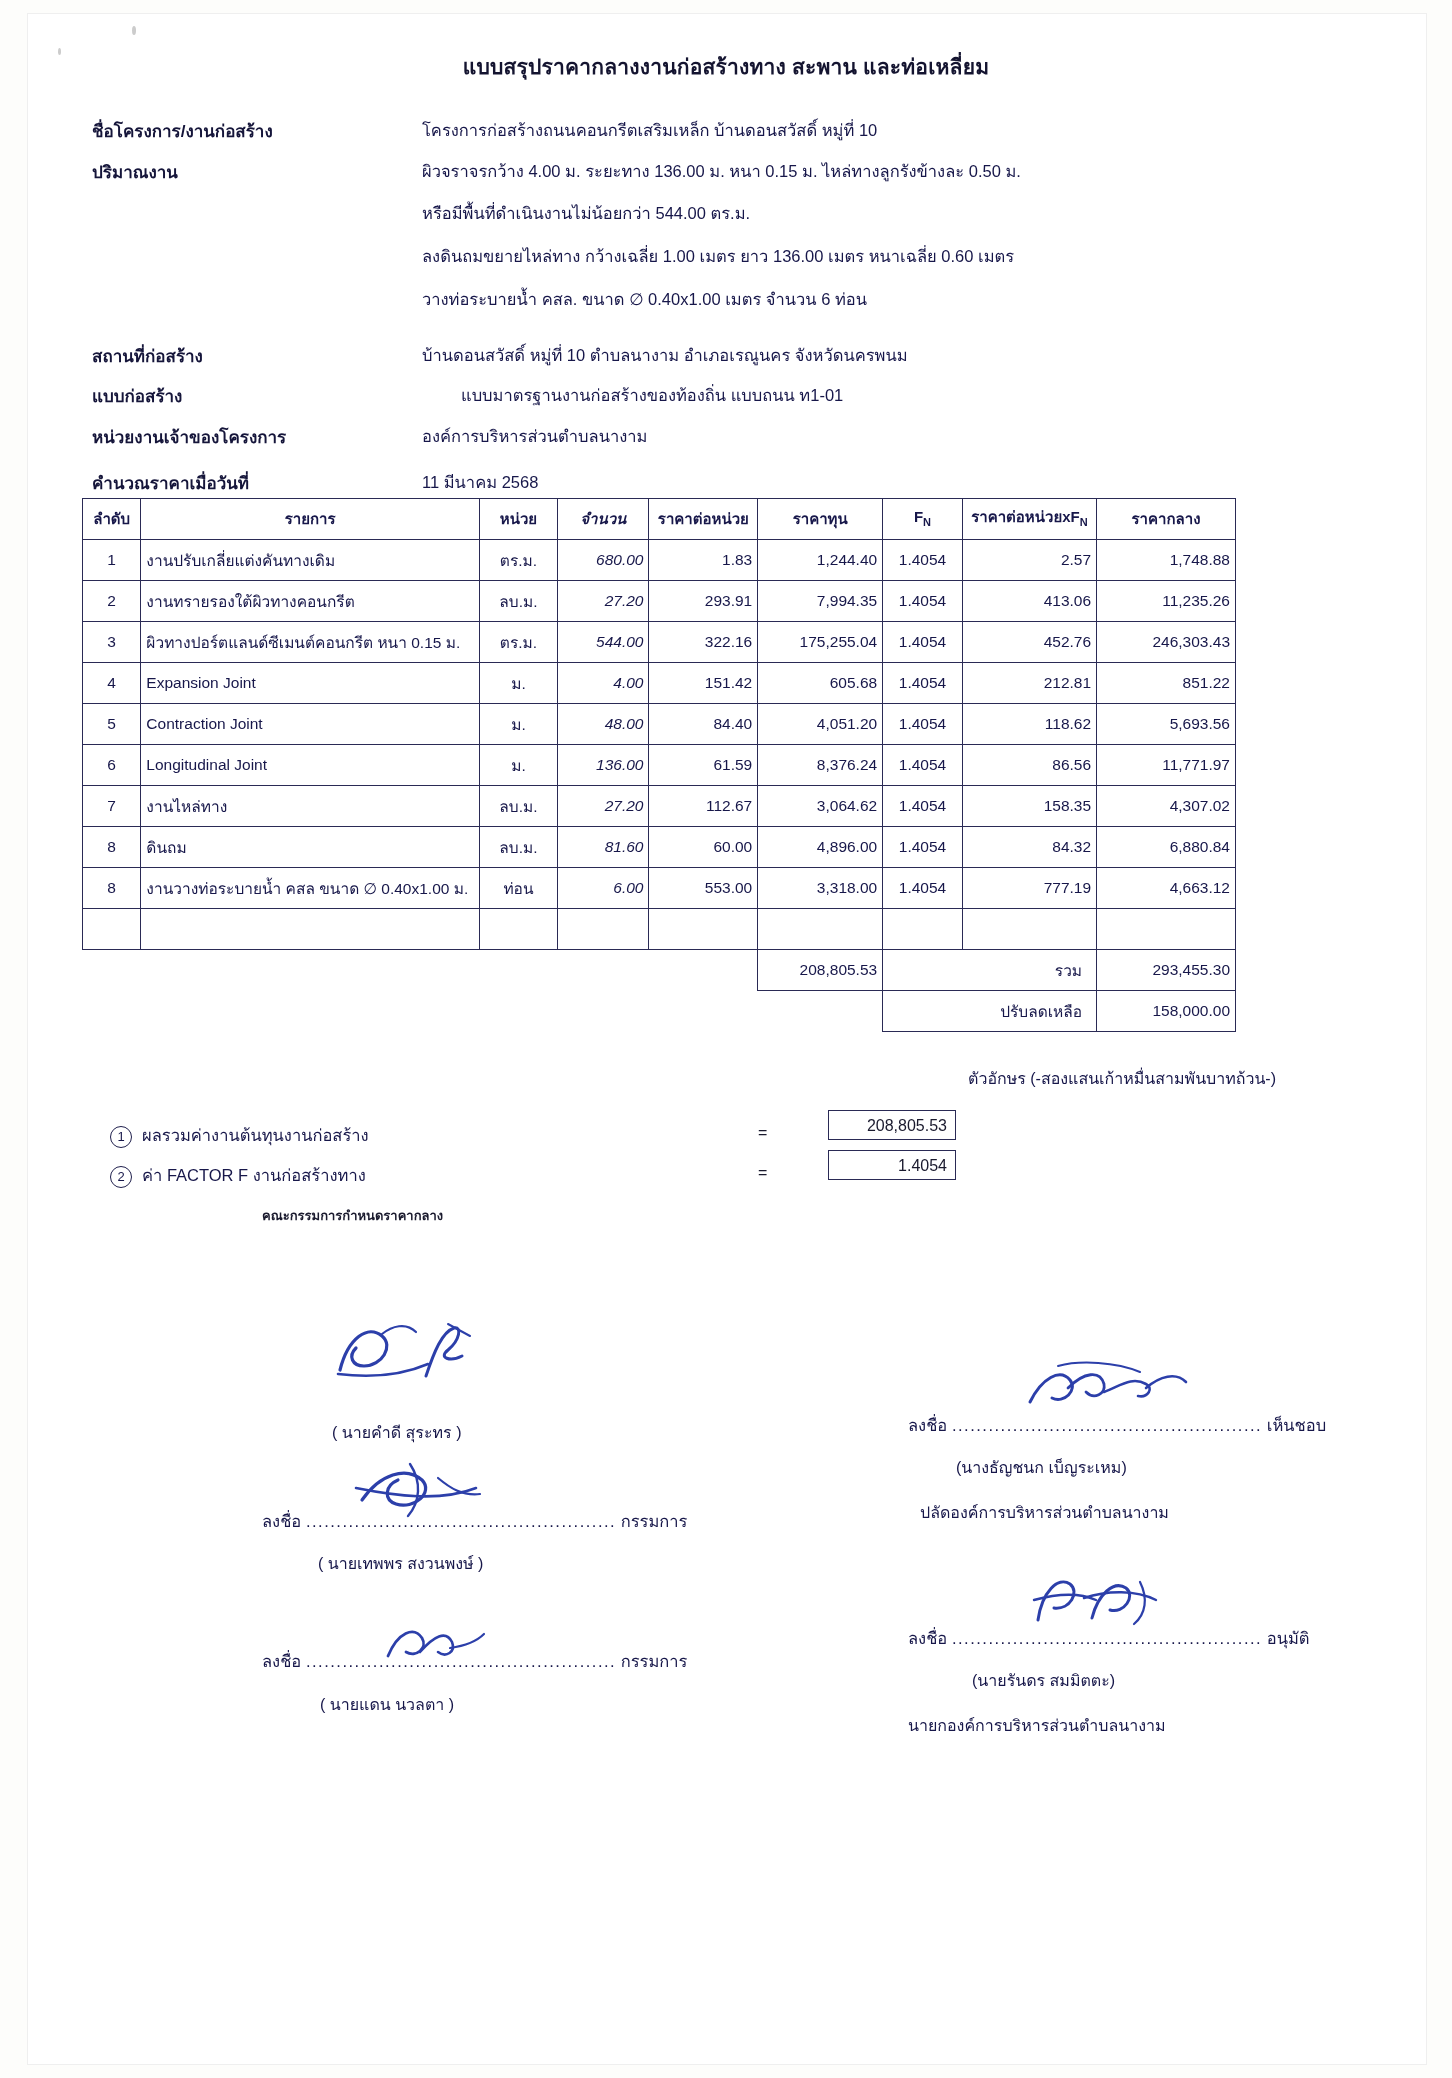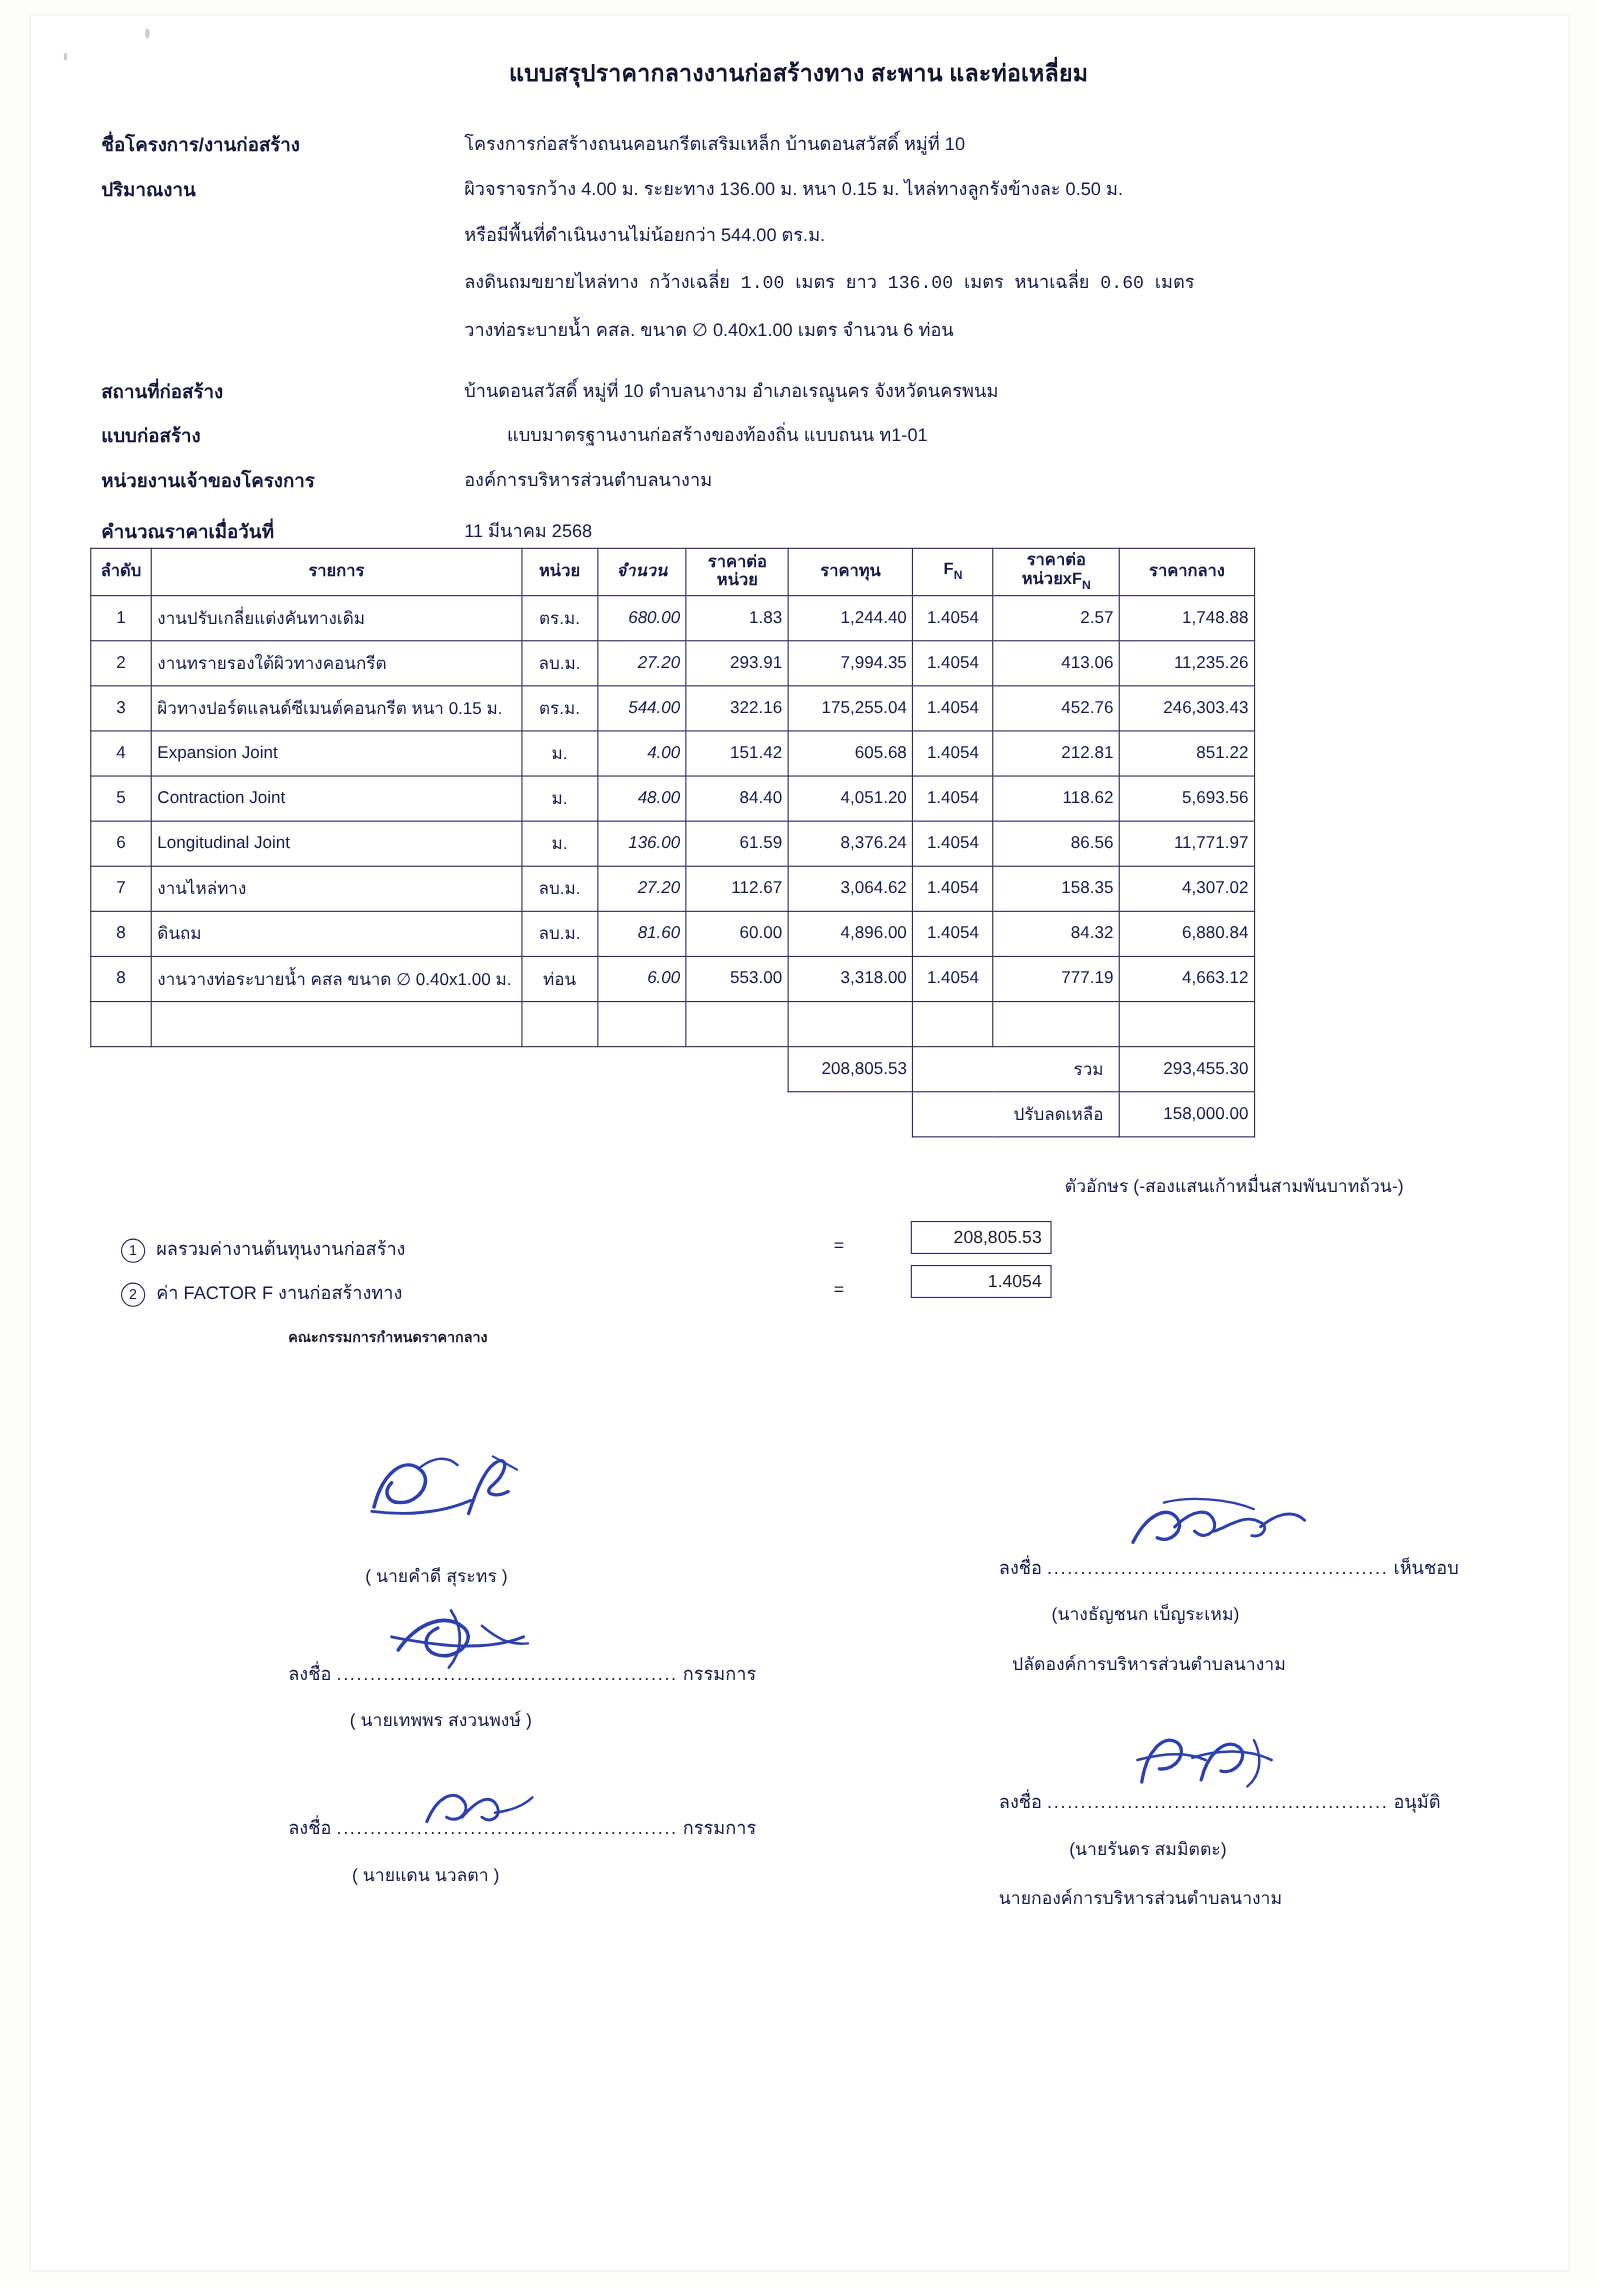--- a/index.html
+++ b/index.html
@@ -30,21 +30,21 @@
     font-size:21px; font-weight:bold; letter-spacing:.2px;
     color:#141430;
   }
   .title span { display:inline-block;text-align:right; }
 
   .lbl { position:absolute; font-size:17px; font-weight:bold; color:#15153a; white-space:nowrap;}
   .val { position:absolute; font-size:16.5px; color:#17174a; white-space:nowrap;text-align:right;}
 
   
   .tbl-wrap { position:absolute; left:82px; top:498px; width:1250px; }
-  table.main { border-collapse:collapse; width:1059px; font-size:15.5px; color:#17174a; }
+  table.main { border-collapse:collapse; width:1154px; font-size:15.5px; color:#17174a; }
   table.main th, table.main td {
     border:1px solid #2a2a55;
     padding:3px 5px;
     height:34px;
     vertical-align:middle;
     font-weight:normal;
   }
   table.main thead th { text-align:center; font-weight:bold; font-size:15px; line-height:1.1; }
   .c-no  { width:52px;  text-align:center; }
   .c-desc{ width:330px; text-align:left; }
@@ -106,21 +106,21 @@
   <div class="title">
     <span>แบบสรุปราคากลางงานก่อสร้างทาง  สะพาน  และท่อเหลี่ยม</span>
   </div>
 
   <div class="lbl" style="left:92px; top:117px;">ชื่อโครงการ/งานก่อสร้าง</div>
   <div class="val" style="left:422px; top:117px;">โครงการก่อสร้างถนนคอนกรีตเสริมเหล็ก บ้านดอนสวัสดิ์  หมู่ที่ 10</div>
 
   <div class="lbl" style="left:92px; top:158px;">ปริมาณงาน</div>
   <div class="val" style="left:422px; top:158px;">ผิวจราจรกว้าง 4.00 ม. ระยะทาง 136.00 ม. หนา 0.15 ม. ไหล่ทางลูกรังข้างละ 0.50 ม.</div>
   <div class="val" style="left:422px; top:200px;">หรือมีพื้นที่ดำเนินงานไม่น้อยกว่า  544.00  ตร.ม.</div>
-  <div class="val" style="left:422px; top:243px;font-family:Liberation Mono, monospace;">ลงดินถมขยายไหล่ทาง  กว้างเฉลี่ย 1.00 เมตร ยาว 136.00 เมตร หนาเฉลี่ย 0.60 เมตร</div>
+  <div class="val" style="left:422px; top:243px;">ลงดินถมขยายไหล่ทาง  กว้างเฉลี่ย 1.00 เมตร ยาว 136.00 เมตร หนาเฉลี่ย 0.60 เมตร</div>
   <div class="val" style="left:422px; top:286px;">วางท่อระบายน้ำ คสล. ขนาด ∅ 0.40x1.00 เมตร จำนวน 6 ท่อน</div>
 
   <div class="lbl" style="left:92px; top:342px;">สถานที่ก่อสร้าง</div>
   <div class="val" style="left:422px; top:342px;">บ้านดอนสวัสดิ์  หมู่ที่ 10 ตำบลนางาม  อำเภอเรณูนคร  จังหวัดนครพนม</div>
 
   <div class="lbl" style="left:92px; top:382px;">แบบก่อสร้าง</div>
   <div class="val" style="left:422px; top:382px;margin-left:39px;">แบบมาตรฐานงานก่อสร้างของท้องถิ่น แบบถนน ท1-01</div>
 
   <div class="lbl" style="left:92px; top:423px;">หน่วยงานเจ้าของโครงการ</div>
   <div class="val" style="left:422px; top:423px;">องค์การบริหารส่วนตำบลนางาม</div>

